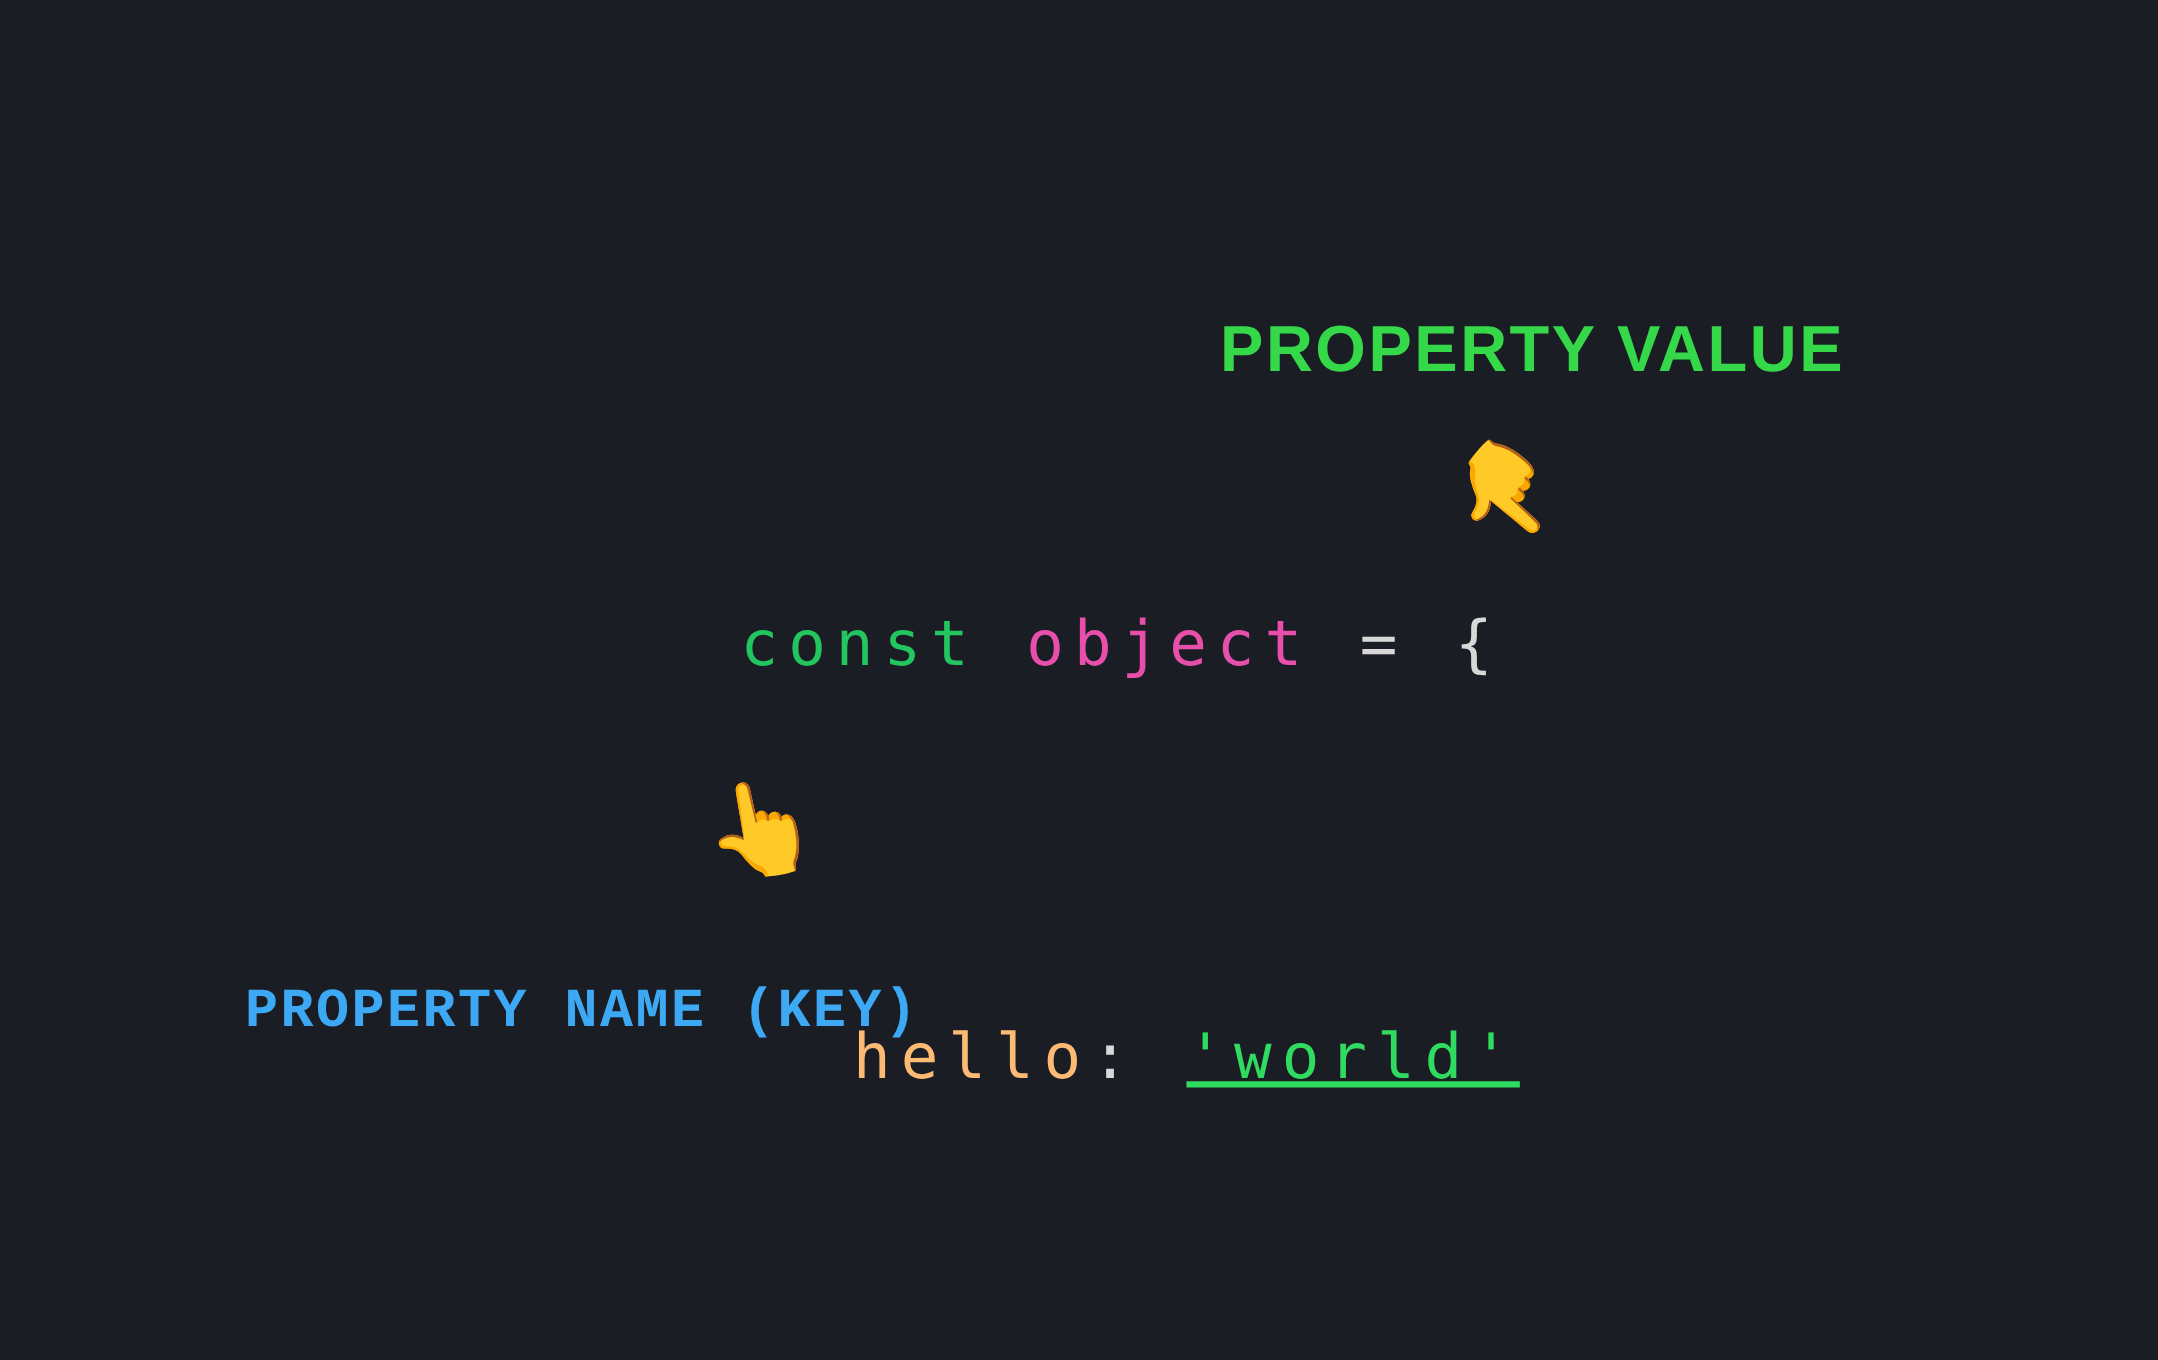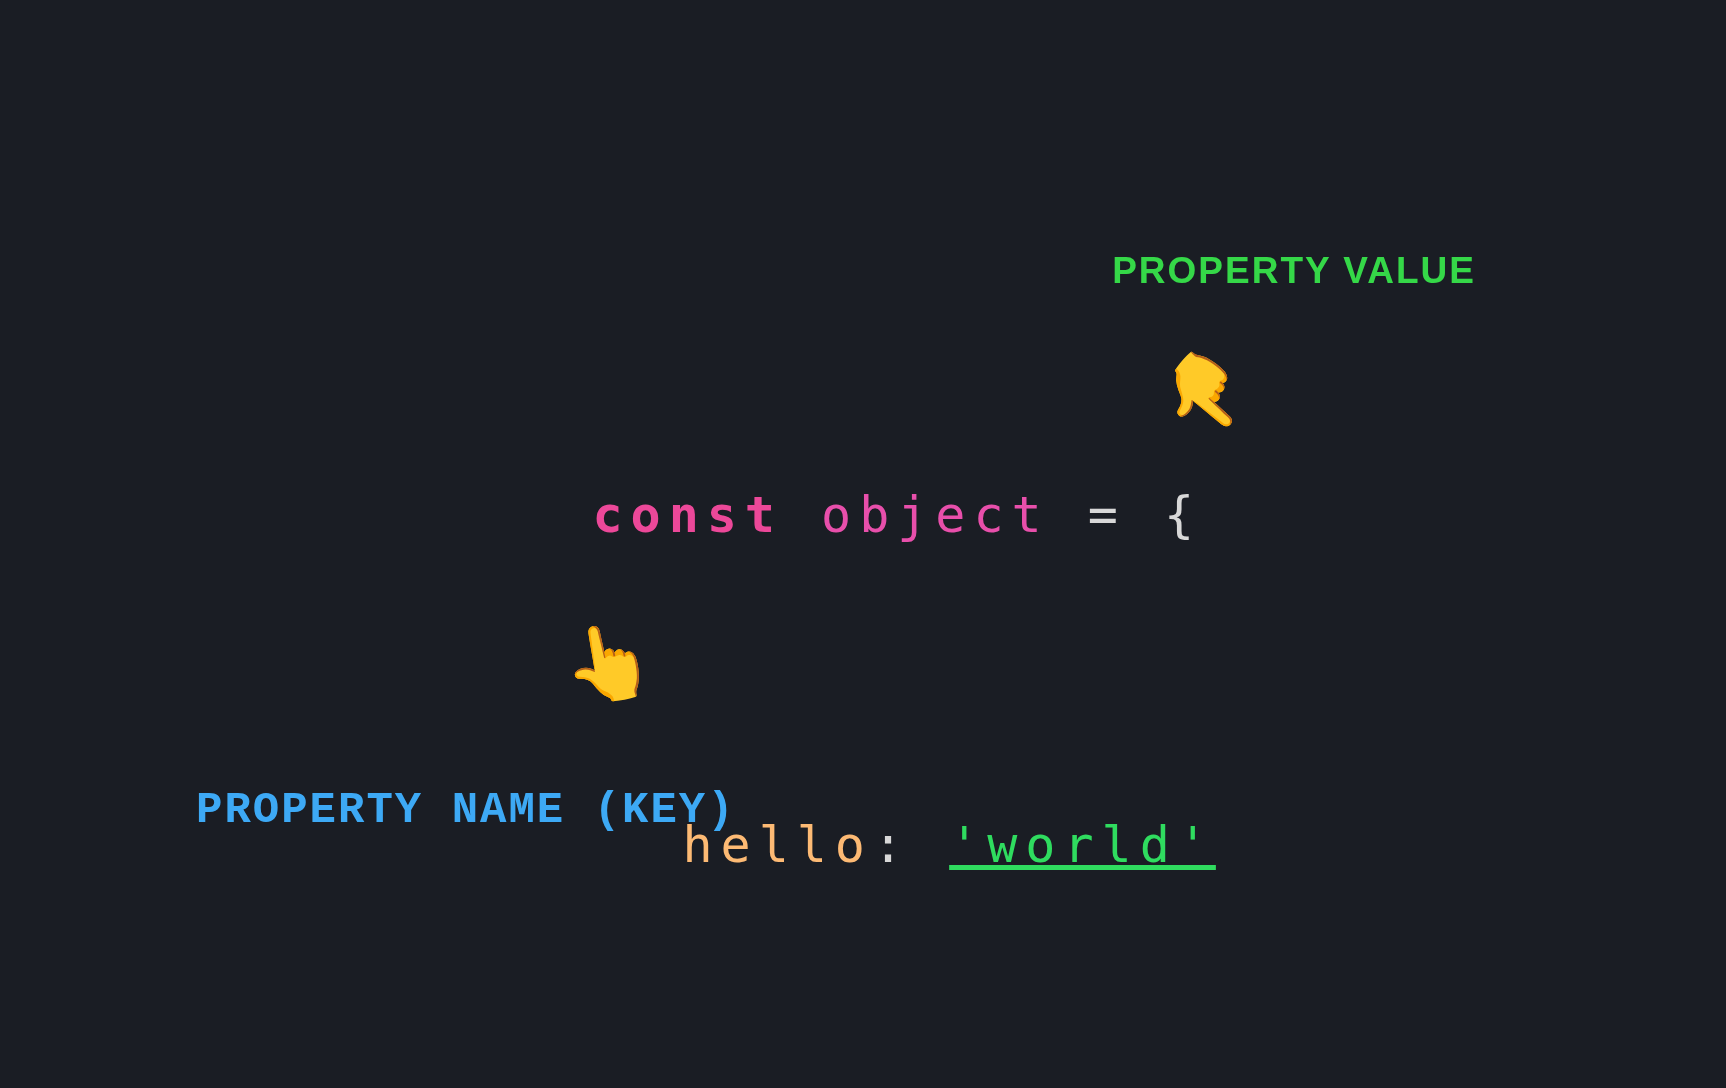--- a/index.html
+++ b/index.html
@@ -13,21 +13,21 @@
       background-color: #1a1d24;
       position: relative;
       font-family: 'Menlo', 'Monaco', 'Consolas', monospace;
       overflow: hidden;
     }
     .label-top {
       position: absolute;
       top: 250px;
       right: 250px;
       color: #35d848;
-      font-size: 37px;
+      font-size: 52px;
       font-weight: 900;
       letter-spacing: 2px;
       text-transform: uppercase;
       font-family: Arial, Helvetica, sans-serif;
     }
     .label-bottom {
       position: absolute;
       top: 785px;
       left: 196px;
       color: #3da9f5;
@@ -43,22 +43,21 @@
       left: 440px;
       font-size: 50px;
       line-height: 2.2;
       letter-spacing: 8px;
     }
     .code-line {
       display: block;
       white-space: pre;
     }
     .tok-keyword {
-      color: #ec4899;
-      font-weight: bold;
+      color: #22c55e;
     }
     .tok-identifier {
       color: #e84fab;
       text-align: right;
     }
     .tok-punct {
       color: #d8d8d8;
     }
     .tok-key {
       color: #fdba74;

